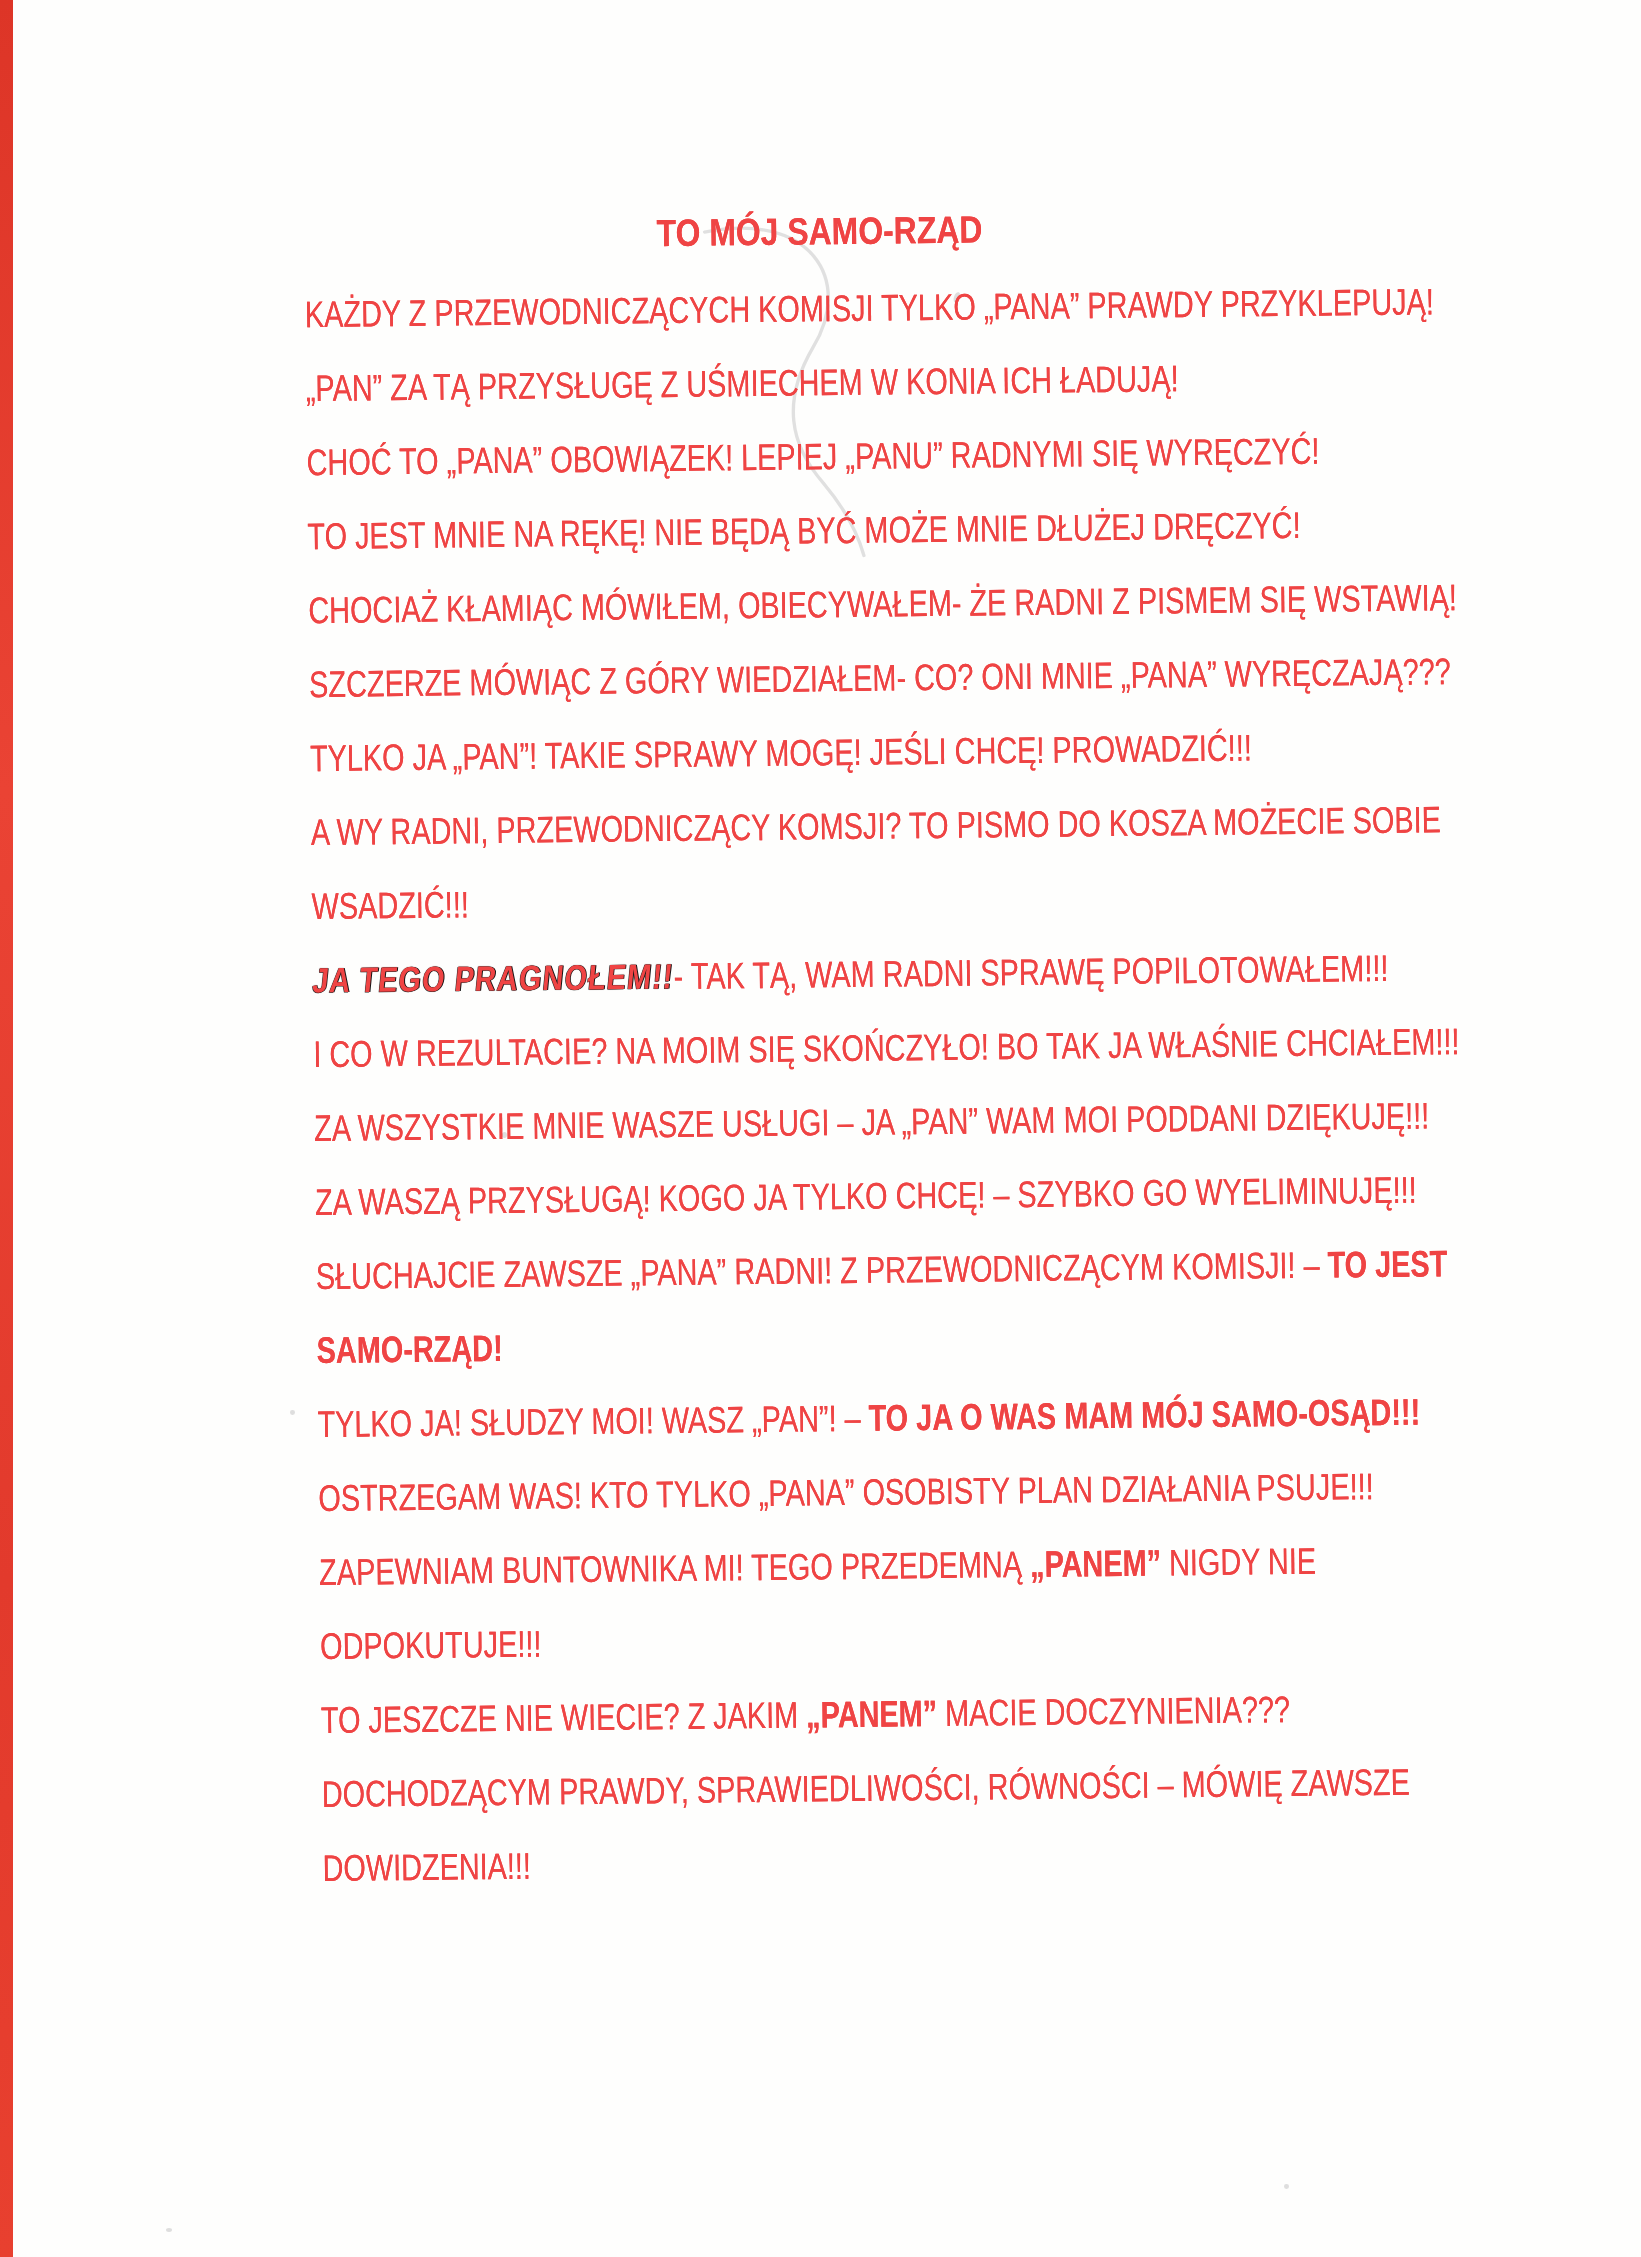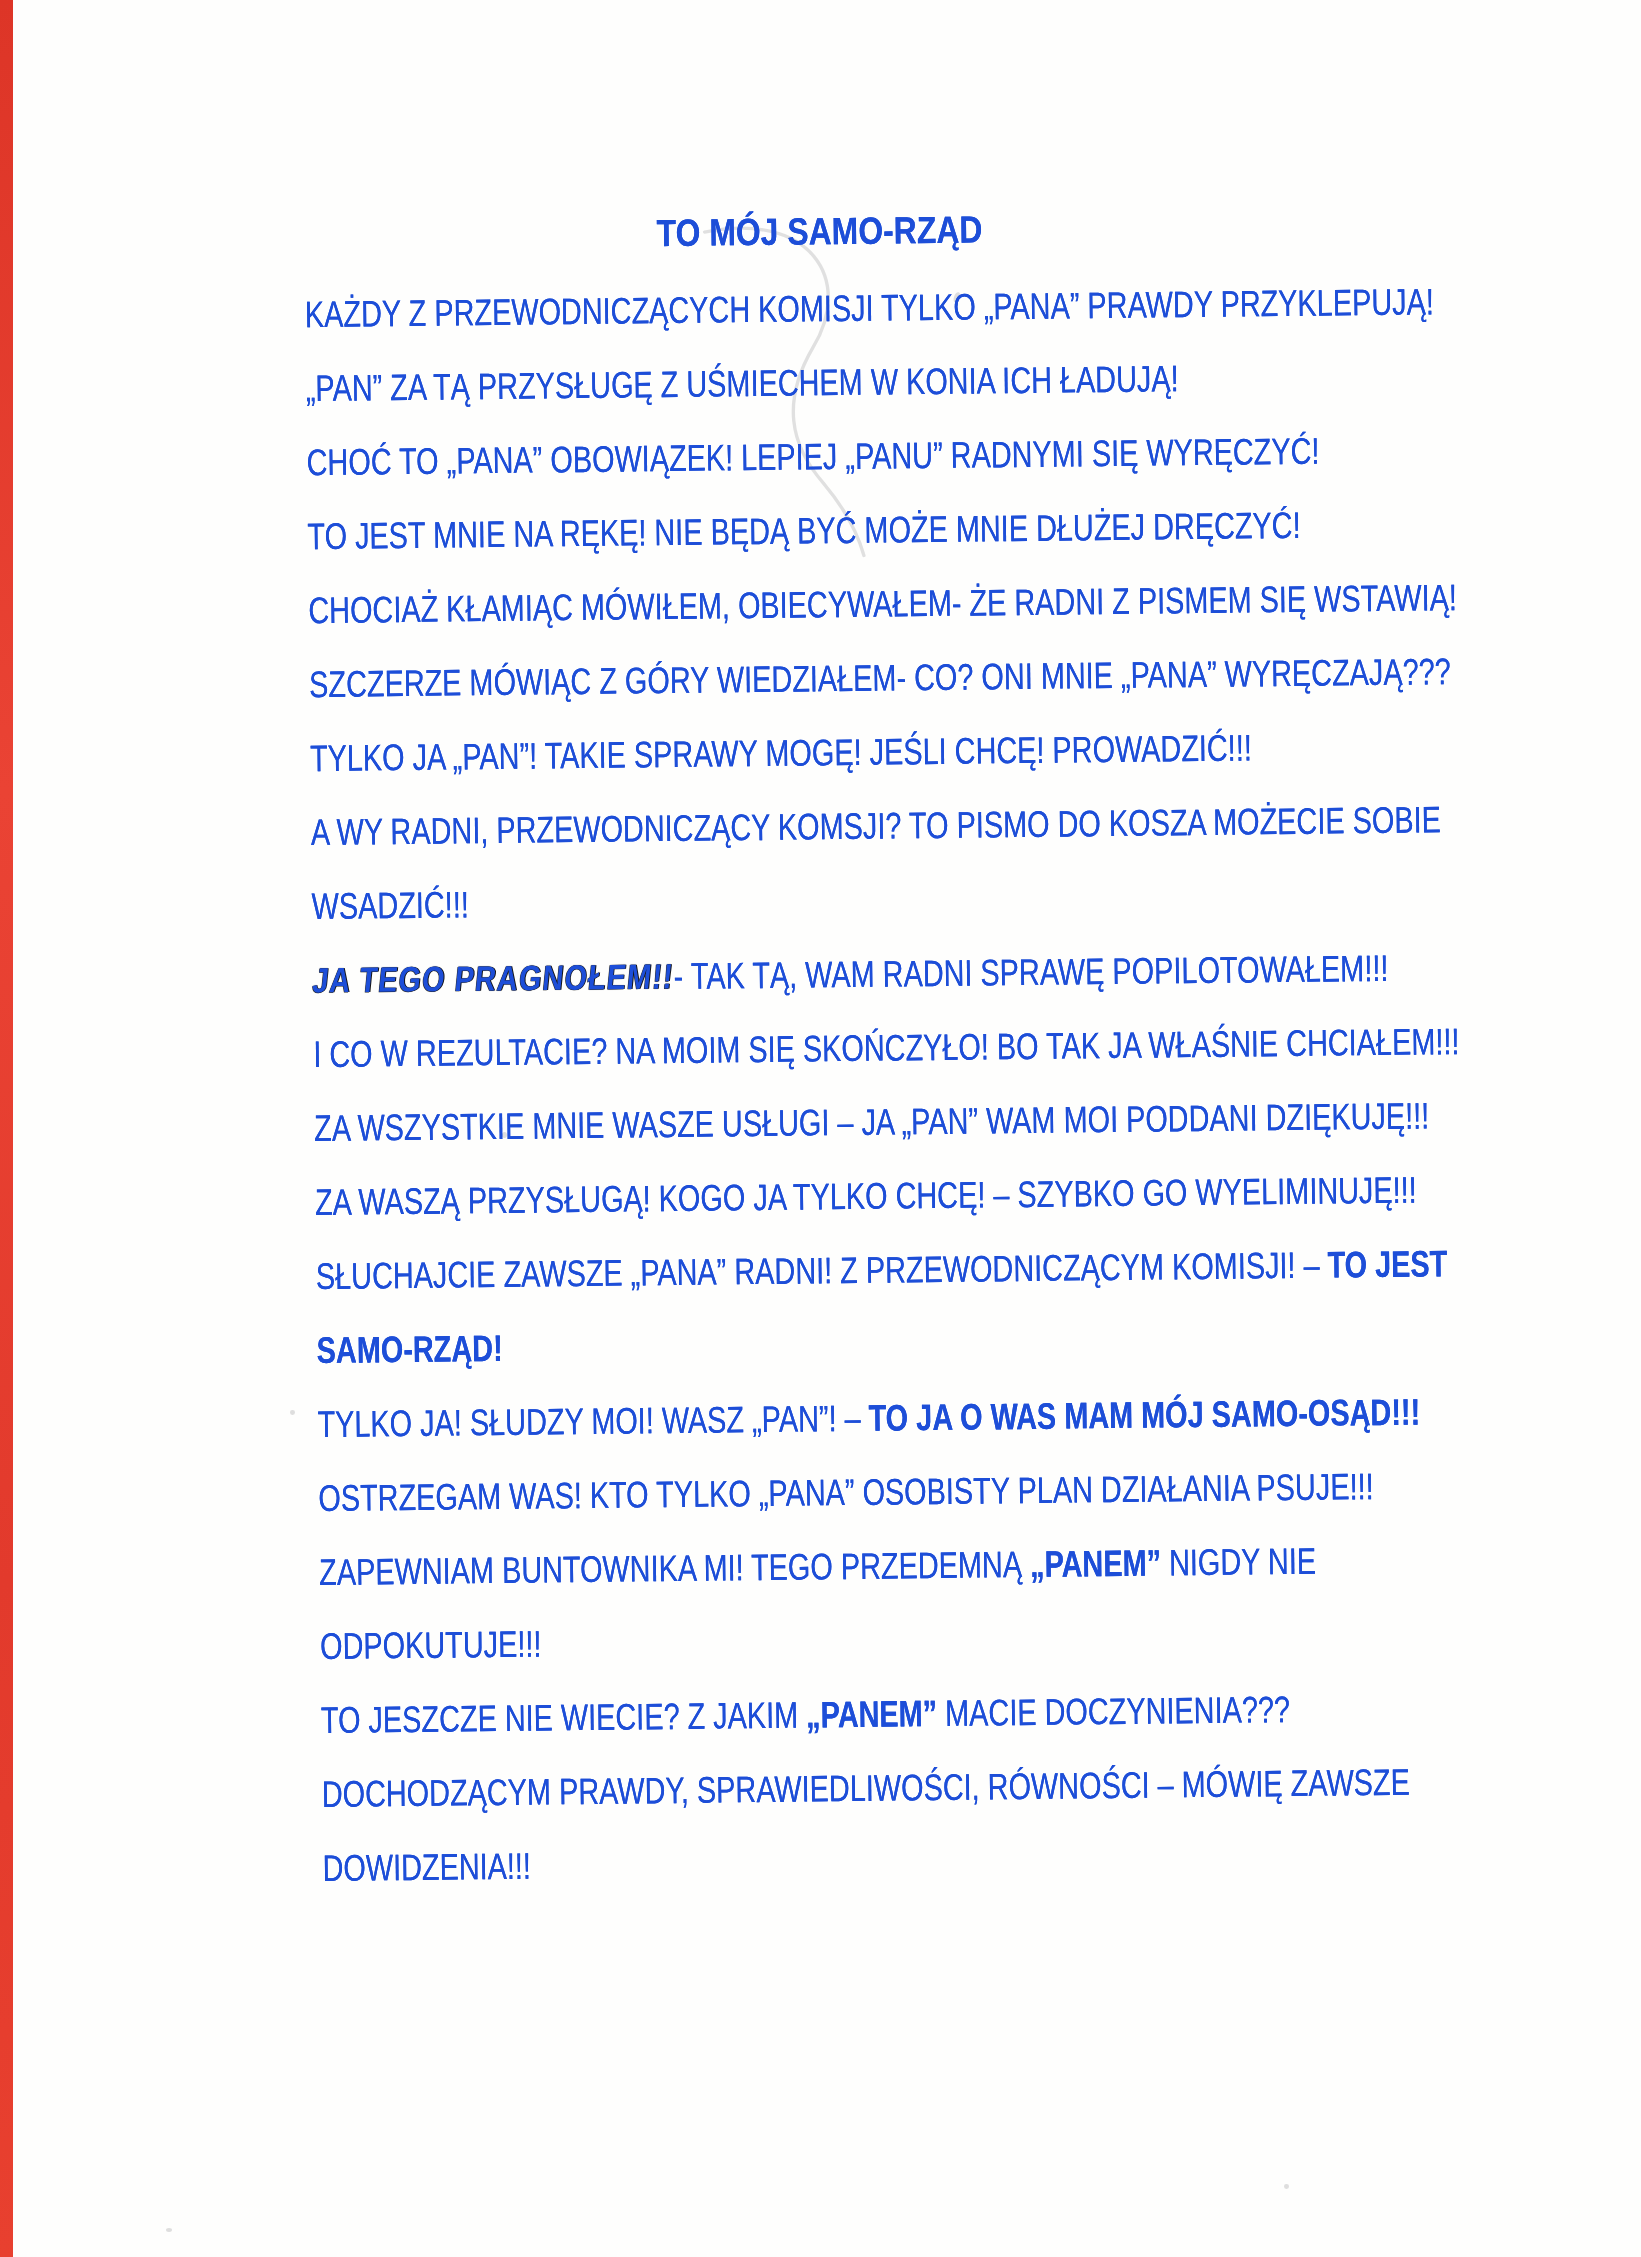--- a/index.html
+++ b/index.html
@@ -1,19 +1,19 @@
 <!DOCTYPE html>
 <html><head>
 <meta charset="utf-8">
 <style>
   html,body{margin:0;padding:0;background:#ffffff;}
   .sheet{
     position:relative;width:1641px;height:2257px;background:#fefefdff;
     background:#fefefd;overflow:hidden;
-    font-family:"Liberation Sans",sans-serif;color:#1d4ed8;
+    font-family:"Liberation Sans",sans-serif;color:#ef4444;
   }
   
   .edge{
     position:absolute;left:0;top:0;width:12.6px;height:2257px;
     background:linear-gradient(180deg,#dd3527 0%,#ea4334 35%,#e23a2c 70%,#e8402f 100%);
   }
   
   .tilt{
     position:absolute;left:0;top:0;width:1641px;height:2257px;
     transform:rotate(-0.65deg);transform-origin:319px 319px;

